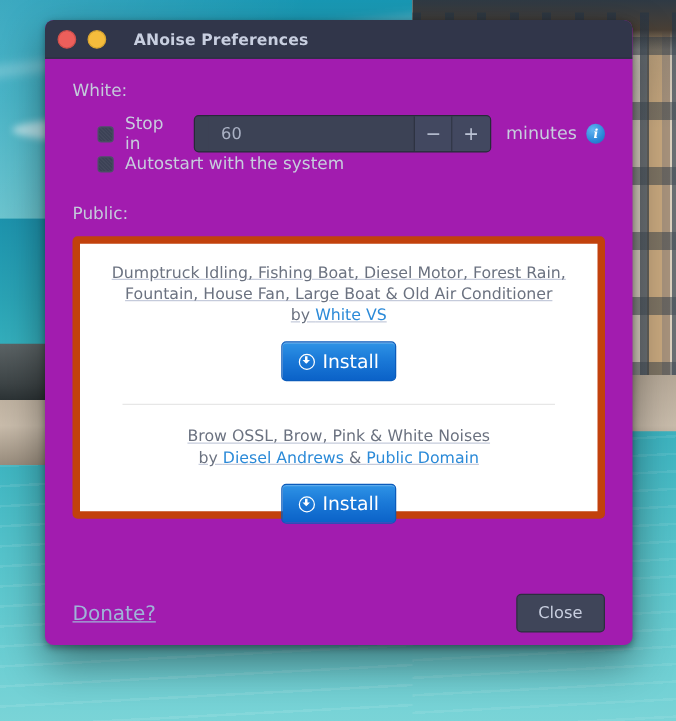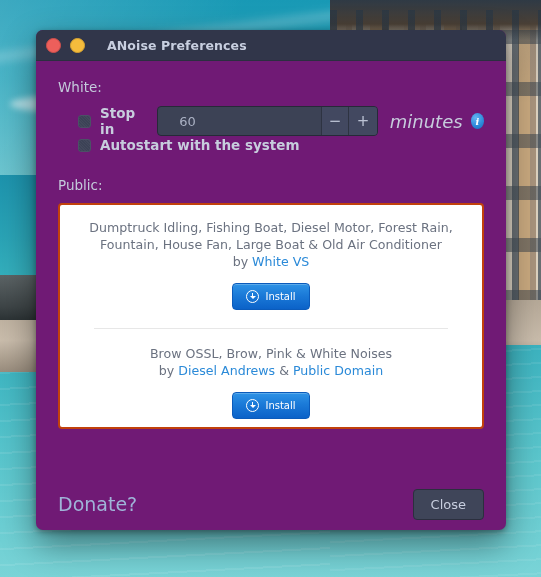--- a/index.html
+++ b/index.html
@@ -88,24 +88,24 @@
     position:absolute; left:10px; top:95px; width:120px; height:18px;
     background: rgba(255,255,255,0.55);
     border-radius: 50%;
     filter: blur(3px);
   }
 
   
   #window {
     position: absolute;
     left: 36px;
-    top: 30px;
+    top: 16px;
     width: 470px;
     height: 500px;
-    background: #701a75;
+    background: #a21caf;
     border-radius: 7px;
     box-shadow: 0 14px 34px rgba(0,0,0,0.45), 0 2px 6px rgba(0,0,0,0.35);
     overflow: hidden;
     display: flex;
     flex-direction: column;
   }
 
   #titlebar {
     height: 30px;
     background: #31364a;
@@ -156,21 +156,21 @@
     width: 13px; height: 13px;
     border: 1px solid #4b5166;
     border-radius: 3px;
     background:
       repeating-linear-gradient(45deg, rgba(255,255,255,0.035) 0 1px, rgba(0,0,0,0) 1px 2px),
       #3c4256;
     flex: none;
     margin-right: 9px;
     box-sizing: border-box;
   }
-  .cb-label { color: #c7cddd; font-size: 13.5px; font-weight: bold; }
+  .cb-label { color: #c7cddd; font-size: 13.5px; }
 
   
   .spin {
     display: flex;
     align-items: stretch;
     height: 28px;
     margin-left: 12px;
     border: 1px solid #262a38;
     border-radius: 4px;
     overflow: hidden;
@@ -194,45 +194,46 @@
     color: #bcc3d5;
     font-size: 15px;
     display: flex;
     align-items: center;
     justify-content: center;
     border-right: 1px solid #2e3342;
     box-sizing: border-box;
   }
   .spin-btn:last-child { border-right: none; }
 
-  .minutes-label { margin-left: 12px; color: #c7cddd; font-size: 18px; font-style: italic; }
+  .minutes-label { margin-left: 12px; color: #c7cddd; font-size: 14px; }
 
   .info-icon {
     margin-left: 8px;
     width: 16px; height: 16px;
     border-radius: 50%;
     background: radial-gradient(circle at 35% 30%, #63b6f2 0%, #2a87d8 60%, #1b6cb8 100%);
     color: #ffffff;
     font-size: 10px;
     font-weight: bold;
     font-style: italic;
     font-family: "DejaVu Serif", "Liberation Serif", serif;
     display: flex; align-items: center; justify-content: center;
     box-sizing: border-box;
   }
 
   
   #noises-card {
     margin-top: 2px;
     background: #ffffff;
     border-radius: 4px;
-    border: 2px solid #c2410c;
+    border: 6px solid #c2410c;
     padding: 14px 16px 10px 16px;
     box-sizing: border-box;
     height: 226px;
+    text-decoration: underline;
   }
   .noise-pack { text-align: center; }
   .pack-title {
     color: #6b7280;
     font-size: 12.6px;
     line-height: 17px;
   }
   .pack-by {
     color: #6b7280;
     font-size: 12.6px;
@@ -242,21 +243,21 @@
   .install-btn {
     display: inline-flex;
     align-items: center;
     gap: 6px;
     margin-top: 13px;
     padding: 6px 13px;
     border-radius: 4px;
     background: linear-gradient(180deg, #2e93e6 0%, #1b7ad8 45%, #0b62c8 100%);
     border: 1px solid #0b5bbb;
     color: #ffffff;
-    font-size: 10px;
+    font-size: 15px;
     box-shadow: inset 0 1px 0 rgba(255,255,255,0.22);
   }
   .dl-icon {
     width: 13px; height: 13px;
     border: 1.6px solid #ffffff;
     border-radius: 50%;
     position: relative;
     box-sizing: border-box;
     flex: none;
   }
@@ -287,21 +288,22 @@
     flex: none;
     height: 52px;
     padding: 0 22px;
     box-sizing: border-box;
     display: flex;
     align-items: center;
     justify-content: space-between;
   }
   #donate-link {
     color: #9fb4d8;
-    font-size: 19px;
+    font-size: 16px;
+    text-decoration: underline;
   }
   #close-btn {
     background: #3f4559;
     border: 1px solid #2b2f3e;
     border-radius: 4px;
     color: #c8cedf;
     font-size: 13px;
     padding: 7px 17px;
   }
 </style>

